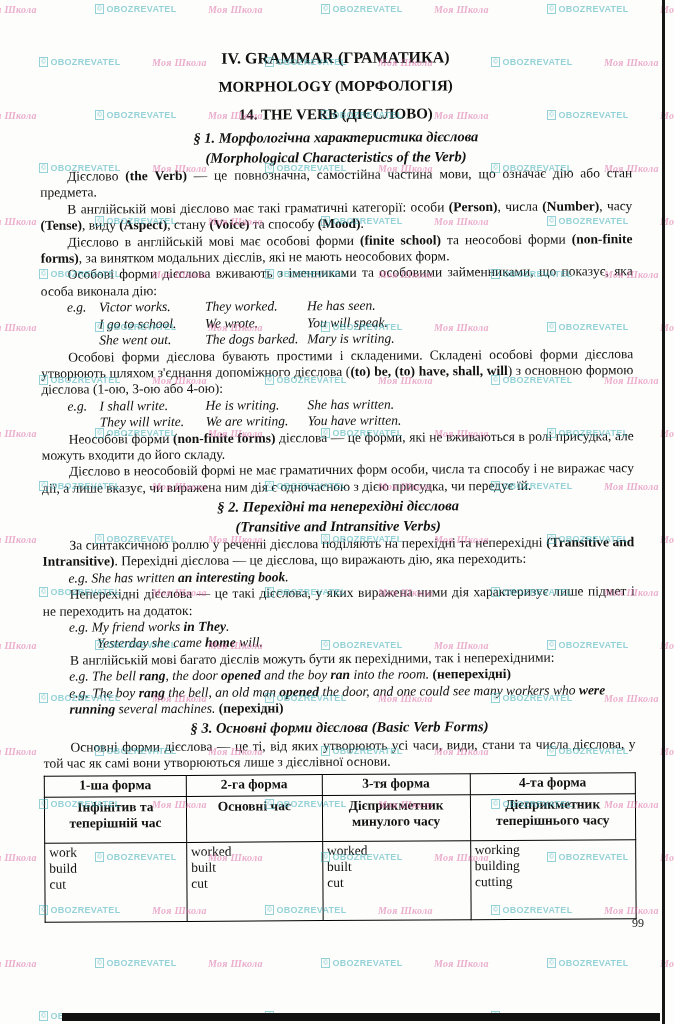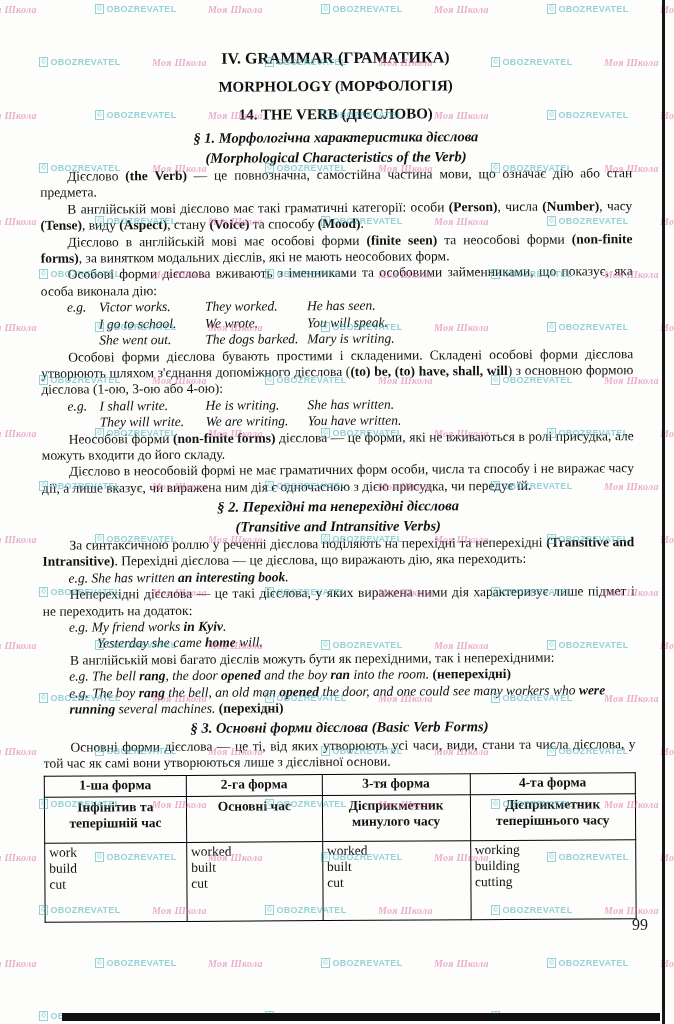--- a/index.html
+++ b/index.html
@@ -36,21 +36,21 @@
   .ex-grid span{display:block;}
   
   table.verb-forms{border-collapse:collapse;width:100%;margin-top:3px;
     font-size:13.5px;}
   table.verb-forms td,table.verb-forms th{border:1.5px solid #000;padding:1px 4px;vertical-align:top;}
   table.verb-forms th{font-weight:bold;text-align:center;}
   tr.hdr th{height:18px;}
   tr.subhdr th{height:42px;vertical-align:top;padding-top:2px;}
   tr.data td{height:76px;text-align:left;}
   
-  #page-number{position:absolute;left:632px;top:916px;z-index:2;font-size:16px;color:#222;}
+  #page-number{position:absolute;left:632px;top:916px;z-index:2;font-size:12px;color:#222;}
   #edge-right{position:absolute;right:9px;top:0;width:3px;height:1024px;background:#161616;z-index:4;}
   #edge-bottom{position:absolute;left:62px;top:1013px;width:598px;height:8px;background:#111;z-index:4;}
 </style>
 </head>
 <body>
 
 <div id="scan-page">
 
   <div id="wm-layer">
       <div class="wm wm-school" style="left: -18px; top: 4px; color: rgb(216, 95, 159);">Моя Школа</div>
@@ -189,21 +189,21 @@
 
     <div class="h-main">IV. GRAMMAR (ГРАМАТИКА)</div>
     <div class="h-sub">MORPHOLOGY (МОРФОЛОГІЯ)</div>
     <div class="h-sub2">14. THE VERB (ДІЄСЛОВО)</div>
 
     <div class="sec-head">§ 1. Морфологічна характеристика дієслова</div>
     <div class="sec-head last">(Morphological Characteristics of the Verb)</div>
 
     <p class="para"><span>Дієслово </span><span class="st-b">(the Verb)</span><span> — це повнозначна, самостійна частина мови, що означає дію або стан предмета.</span></p>
     <p class="para"><span>В англійській мові дієслово має такі граматичні категорії: особи </span><span class="st-b">(Person)</span><span>, числа </span><span class="st-b">(Number)</span><span>, часу </span><span class="st-b">(Tense)</span><span>, виду </span><span class="st-b">(Aspect)</span><span>, стану </span><span class="st-b">(Voice)</span><span> та способу </span><span class="st-b">(Mood)</span><span>.</span></p>
-    <p class="para"><span>Дієслово в англійській мові має особові форми </span><span class="st-b">(finite seen)</span><span> та неособові форми </span><span class="st-b">(non-finite forms)</span><span>, за винятком модальних дієслів, які не мають неособових форм.</span></p>
+    <p class="para"><span>Дієслово в англійській мові має особові форми </span><span class="st-b">(finite school)</span><span> та неособові форми </span><span class="st-b">(non-finite forms)</span><span>, за винятком модальних дієслів, які не мають неособових форм.</span></p>
     <p class="para"><span>Особові форми дієслова вживають з іменниками та особовими займенниками, що показує, яка особа виконала дію:</span></p>
 
     <div class="ex-grid">
       <span>e.g.</span>
       <span>Victor works.</span>
       <span>They worked.</span>
       <span>He has seen.</span>
       <span></span>
       <span>I go to school.</span>
       <span>We wrote.</span>
@@ -229,21 +229,21 @@
 
     <p class="para"><span>Неособові форми </span><span class="st-b">(non-finite forms)</span><span> дієслова — це форми, які не вживаються в ролі присудка, але можуть входити до його складу.</span></p>
     <p class="para"><span>Дієслово в неособовій формі не має граматичних форм особи, числа та способу і не виражає часу дії, а лише вказує, чи виражена ним дія є одночасною з дією присудка, чи передує їй.</span></p>
 
     <div class="sec-head">§ 2. Перехідні та неперехідні дієслова</div>
     <div class="sec-head last">(Transitive and Intransitive Verbs)</div>
 
     <p class="para"><span>За синтаксичною роллю у реченні дієслова поділяють на перехідні та неперехідні </span><span class="st-b">(Transitive and Intransitive)</span><span>. Перехідні дієслова — це дієслова, що виражають дію, яка переходить:</span></p>
     <div class="exline"><span class="st-i">e.g. She has written </span><span class="st-b st-i">an interesting book</span><span class="st-i">.</span></div>
     <p class="para"><span>Неперехідні дієслова — це такі дієслова, у яких виражена ними дія характеризує лише підмет і не переходить на додаток:</span></p>
-    <div class="exline"><span class="st-i">e.g. My friend works </span><span class="st-b st-i">in Kyiv</span><span class="st-i">.</span></div>
+    <div class="exline"><span class="st-i">e.g. My friend works </span><span class="st-b st-i">in They</span><span class="st-i">.</span></div>
     <div class="exline" style="margin-left:54px;"><span class="st-i">Yesterday she came </span><span class="st-b st-i">home</span><span class="st-i"> will.</span></div>
     <p class="para"><span>В англійській мові багато дієслів можуть бути як перехідними, так і неперехідними:</span></p>
     <div class="exline"><span class="st-i">e.g. The bell </span><span class="st-b st-i">rang</span><span class="st-i">, the door </span><span class="st-b st-i">opened</span><span class="st-i"> and the boy </span><span class="st-b st-i">ran</span><span class="st-i"> into the room. </span><span class="st-b">(неперехідні)</span></div>
     <div class="exline"><span class="st-i">e.g. The boy </span><span class="st-b st-i">rang</span><span class="st-i"> the bell, an old man </span><span class="st-b st-i">opened</span><span class="st-i"> the door, and one could see many workers who </span><span class="st-b st-i">were running</span><span class="st-i"> several machines. </span><span class="st-b">(перехідні)</span></div>
 
     <div class="sec-head last">§ 3. Основні форми дієслова (Basic Verb Forms)</div>
     <p class="para"><span>Основні форми дієслова — це ті, від яких утворюють усі часи, види, стани та числа дієслова, у той час як самі вони утворюються лише з дієслівної основи.</span></p>
 
     <table class="verb-forms">
       <tbody>

